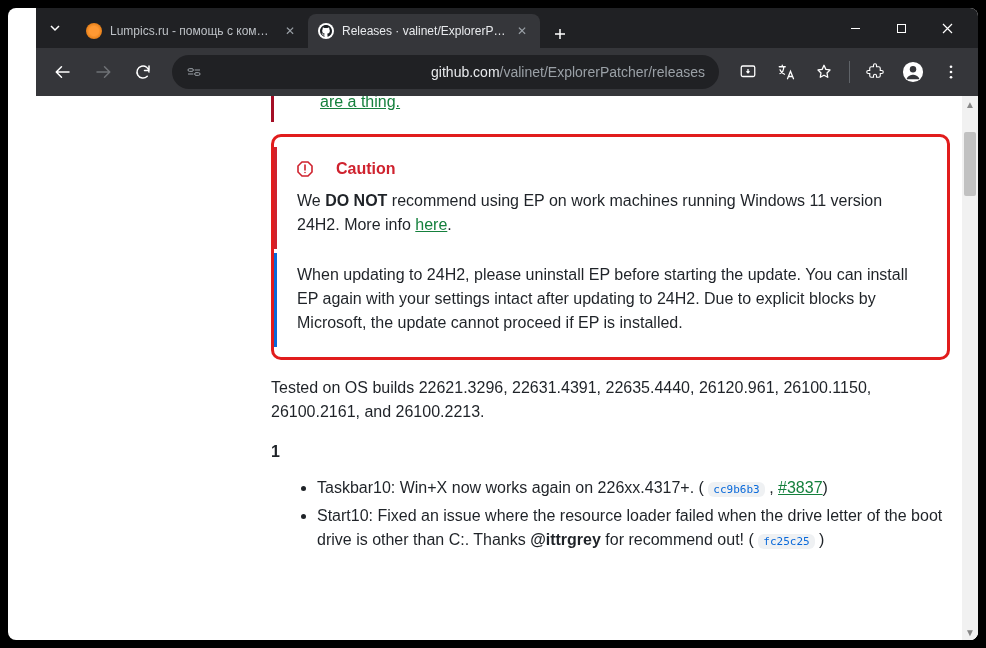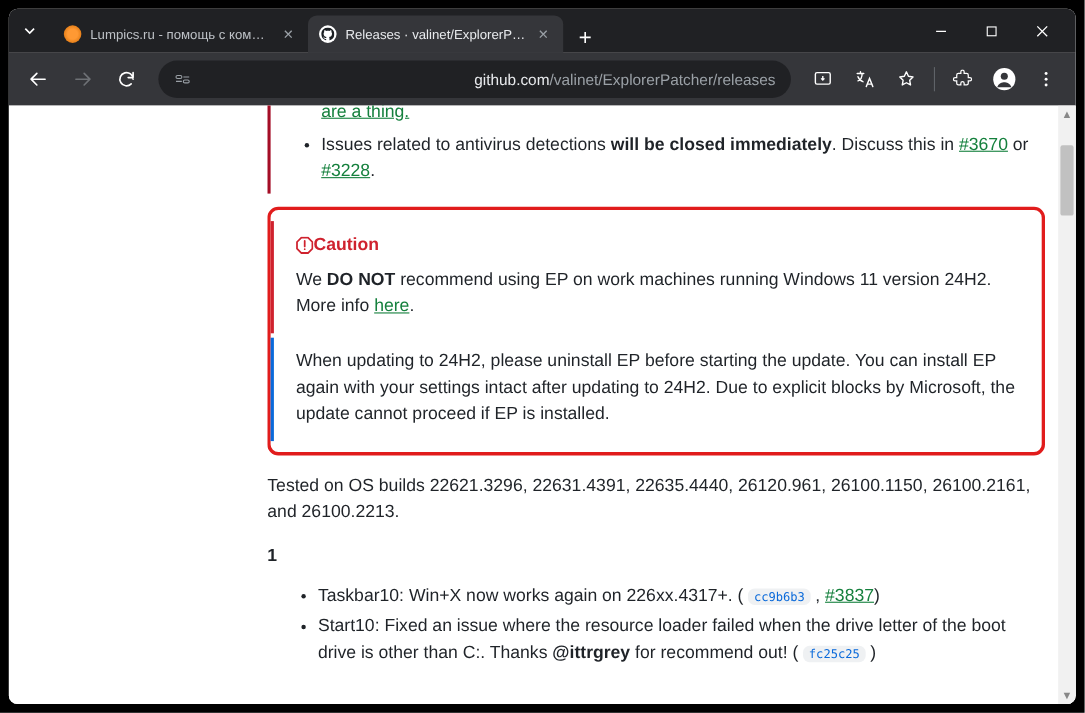--- a/index.html
+++ b/index.html
@@ -1,17 +1,17 @@
 <!DOCTYPE html>
 <html><head>
 <meta charset="utf-8">
 <style>
 * { margin: 0; padding: 0; box-sizing: border-box; }
 body { font-family: -apple-system, "Segoe UI", Helvetica, Arial, sans-serif; background: #000; width: 986px; height: 648px; overflow: hidden; position: relative; }
-.window { position: absolute; top: 8px; left: 8px; right: 8px; bottom: 8px; background: #fff; border-radius: 8px; overflow: hidden; display: flex; flex-direction: column; }
+.window { position: absolute; top: 8px; left: 8px; right: 8px; bottom: 8px; background: #fff; border-radius: 8px; overflow: hidden; display: flex; flex-direction: column; padding-left: 28px; }
 .titlebar { background: #202124; height: 40px; display: flex; align-items: center; padding: 0 8px 0 8px; }
 .tab-dropdown { width: 22px; height: 22px; display: flex; align-items: center; justify-content: center; color: #fff; margin-right: 10px; }
 .tabs { display: flex; gap: 0; flex: 1; height: 100%; align-items: flex-end; }
 .tab { height: 34px; width: 232px; display: flex; align-items: center; padding: 0 10px; color: #e8eaed; font-size: 12px; gap: 8px; border-radius: 8px 8px 0 0; position: relative; }
 .tab.inactive { background: transparent; color: #bdc1c6; }
 .tab.active { background: #35363a; }
 .tab-favicon { width: 16px; height: 16px; border-radius: 50%; flex-shrink: 0; }
 .tab-favicon.lumpics { background: radial-gradient(circle, #ff9933 40%, #cc6600 100%); }
 .tab-favicon.github { background: #fff; display: flex; align-items: center; justify-content: center; }
 .tab-title { white-space: nowrap; overflow: hidden; text-overflow: ellipsis; flex: 1; }
@@ -31,21 +31,21 @@
 .left-gutter { width: 235px; flex-shrink: 0; }
 .release-body { flex: 1; padding: 0 28px 0 0; font-size: 16px; color: #1f2328; line-height: 1.5; overflow: hidden; }
 .important { border-left: 3px solid #a40e26; padding: 0 0 2px 20px; margin-bottom: 12px; }
 .important ul { list-style: disc; padding-left: 26px; }
 .important li { margin-bottom: 6px; }
 a.gh { color: #15803d; text-decoration: underline; }
 .callout-group { border: 3px solid #e11c1c; border-radius: 10px; padding: 6px 2px 6px 0; margin-bottom: 16px; }
 .callout { border-left: 3px solid; padding: 10px 18px 12px 20px; margin: 4px 0; }
 .callout.caution { border-color: #cf222e; }
 .callout.note { border-color: #0969da; }
-.callout-title { display: flex; align-items: center; gap: 0; font-weight: 600; margin-bottom: 8px; }
+.callout-title { display: flex; align-items: center; gap: 23px; font-weight: 600; margin-bottom: 8px; }
 .callout.caution .callout-title { color: #cf222e; }
 .callout.note .callout-title { color: #0969da; }
 .tested { margin-bottom: 16px; }
 .section-num { font-weight: 600; margin-bottom: 12px; }
 .changes ul { list-style: disc; padding-left: 46px; }
 .changes li { margin-bottom: 4px; }
 code.commit { background: rgba(175,184,193,0.2); padding: 1px 5px; border-radius: 6px; font-family: ui-monospace, monospace; font-size: 11px; color: #0969da; }
 .scrollbar-track { position: absolute; right: 0; top: 0; bottom: 0; width: 16px; background: #f1f1f1; }
 .scroll-up, .scroll-down { height: 16px; display: flex; align-items: center; justify-content: center; color: #888; font-size: 10px; }
 .scroll-thumb { position: absolute; right: 2px; width: 12px; top: 36px; height: 64px; background: #c1c1c1; border-radius: 2px; }
@@ -163,25 +163,20 @@
           </svg>
         </div>
     </div>
   </div>
 
   <div class="content-frame">
     <div class="left-gutter"></div>
     <div class="release-body">
       <div class="important">
         <div style="padding-left:26px; margin-top:-6px; margin-bottom:6px;"><a class="gh">are a thing.</a></div>
-        <ul>
-          <li>
-            <span>Issues related to antivirus detections </span><b>will be closed immediately</b><span>. Discuss this in </span><a class="gh">#3670</a><span> or </span><a class="gh">#3228</a><span>.</span>
-          </li>
-        </ul>
       </div>
 
       <div class="callout-group">
         <div class="callout caution">
           <div class="callout-title">
             <svg width="16" height="16" viewBox="0 0 16 16">
                 <path d="M5 1h6l4 4v6l-4 4H5l-4-4V5z M8 4v5 M8 11.5h0" stroke="#cf222e" stroke-width="1.6" fill="none" stroke-linecap="round"></path>
               </svg>
             <span>Caution</span>
           </div>

